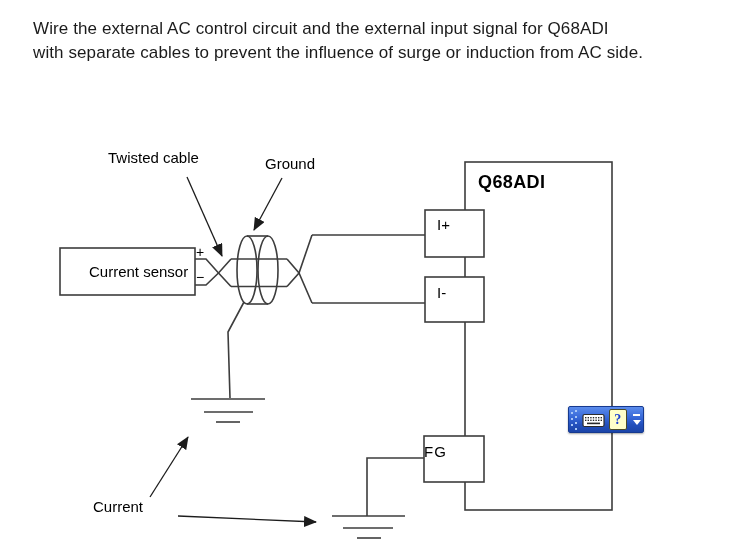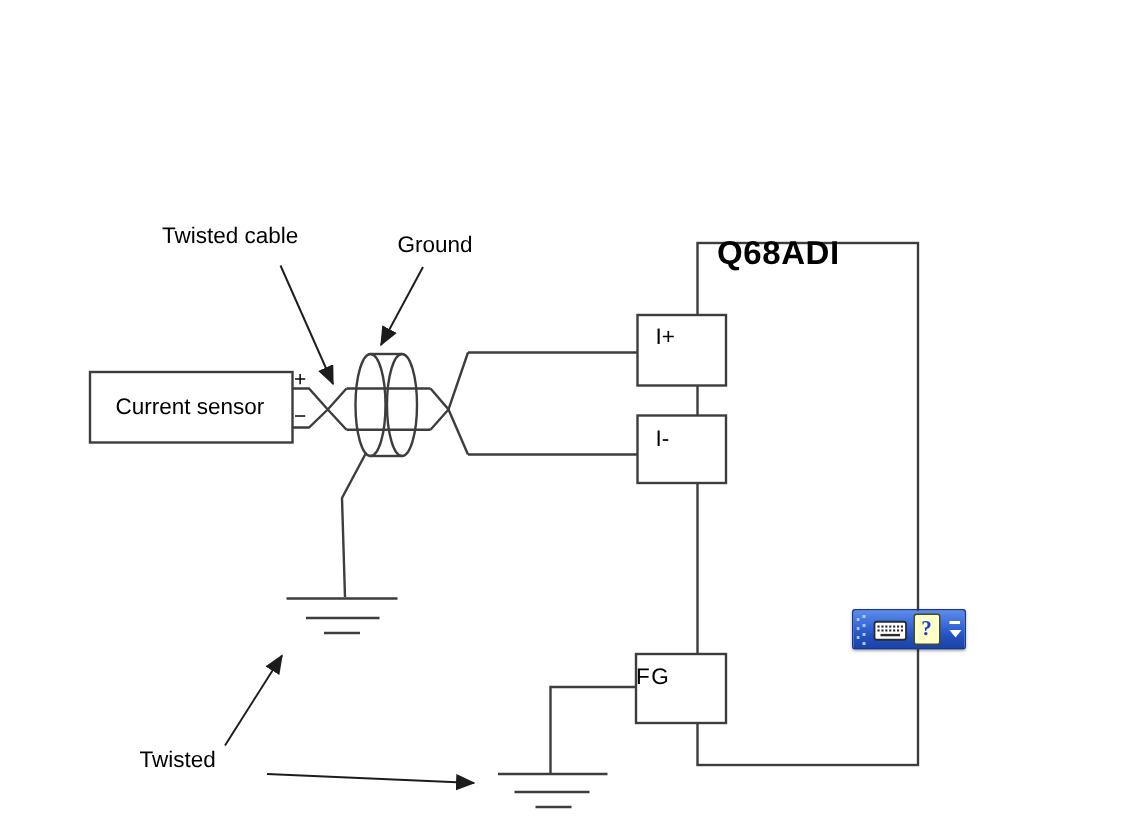--- a/index.html
+++ b/index.html
@@ -19,22 +19,22 @@
   
   #diagram-svg{position:absolute;left:0;top:0;z-index:1;}
   
   .dlabel{
     position:absolute;z-index:2;
     font-family:Liberation Sans, sans-serif;
     color:#000000;font-size:15px;white-space:nowrap;
   }
   .lbl-twisted{left:108px;top:149px;}
   .lbl-shield{left:265px;top:155px;}
-  .lbl-module{left:478px;top:156px;font-size:22px;font-weight:600;letter-spacing:0.4px;}
-  .lbl-sensor{left:77px;top:263px;}
+  .lbl-module{left:478px;top:172px;font-size:18px;font-weight:600;letter-spacing:0.4px;}
+  .lbl-sensor{left:89px;top:263px;}
   .lbl-plus{left:196px;top:244px;font-size:14px;}
   .lbl-minus{left:196px;top:269px;font-size:14px;}
   .lbl-iplus{left:437px;top:216px;}
   .lbl-iminus{left:437px;top:284px;}
   .lbl-fg{left:424px;top:443px;letter-spacing:1px;}
   .lbl-ground{left:93px;top:498px;}
   
   .lang-toolbar{
     position:absolute;left:568px;top:406px;z-index:5;
     width:76px;height:27px;box-sizing:border-box;
@@ -64,20 +64,24 @@
     width:0;height:0;
     border-left:4px solid transparent;border-right:4px solid transparent;
     border-top:5px solid #ffffff;
   }
 </style>
 </head>
 <body>
 
 <div id="stage">
 
+  <div class="header-text">
+    <div>Wire the external AC control circuit and the external input signal for Q68ADI</div>
+    <div>with separate cables to prevent the influence of surge or induction from AC side.</div>
+  </div>
 
   <svg id="diagram-svg" width="755" height="559" viewBox="0 0 755 559">
     <defs>
       <marker id="ah" markerUnits="userSpaceOnUse" markerWidth="14" markerHeight="12" refX="12" refY="5.5" orient="auto">
         <path d="M0,0 L13,5.5 L0,11 Z" fill="#1c1c1c"></path>
       </marker>
     </defs>
 
     <g stroke="#3d3d3d" stroke-width="1.6" fill="none">
 
@@ -135,21 +139,21 @@
 
   <div class="dlabel lbl-twisted">Twisted cable</div>
   <div class="dlabel lbl-shield">Ground</div>
   <div class="dlabel lbl-module">Q68ADI</div>
   <div class="dlabel lbl-sensor">Current sensor</div>
   <div class="dlabel lbl-plus">+</div>
   <div class="dlabel lbl-minus">−</div>
   <div class="dlabel lbl-iplus">I+</div>
   <div class="dlabel lbl-iminus">I-</div>
   <div class="dlabel lbl-fg">FG</div>
-  <div class="dlabel lbl-ground">Twisted</div>
+  <div class="dlabel lbl-ground">Current</div>
 
   <div class="lang-toolbar">
     <div class="tb-grip">
       <svg width="9" height="20" viewBox="0 0 9 20">
         <g fill="#a9c7f7">
           <rect x="0" y="2" width="2" height="2"></rect>
           <rect x="4" y="0" width="2" height="2"></rect>
           <rect x="0" y="8" width="2" height="2"></rect>
           <rect x="4" y="6" width="2" height="2"></rect>
           <rect x="0" y="14" width="2" height="2"></rect>

